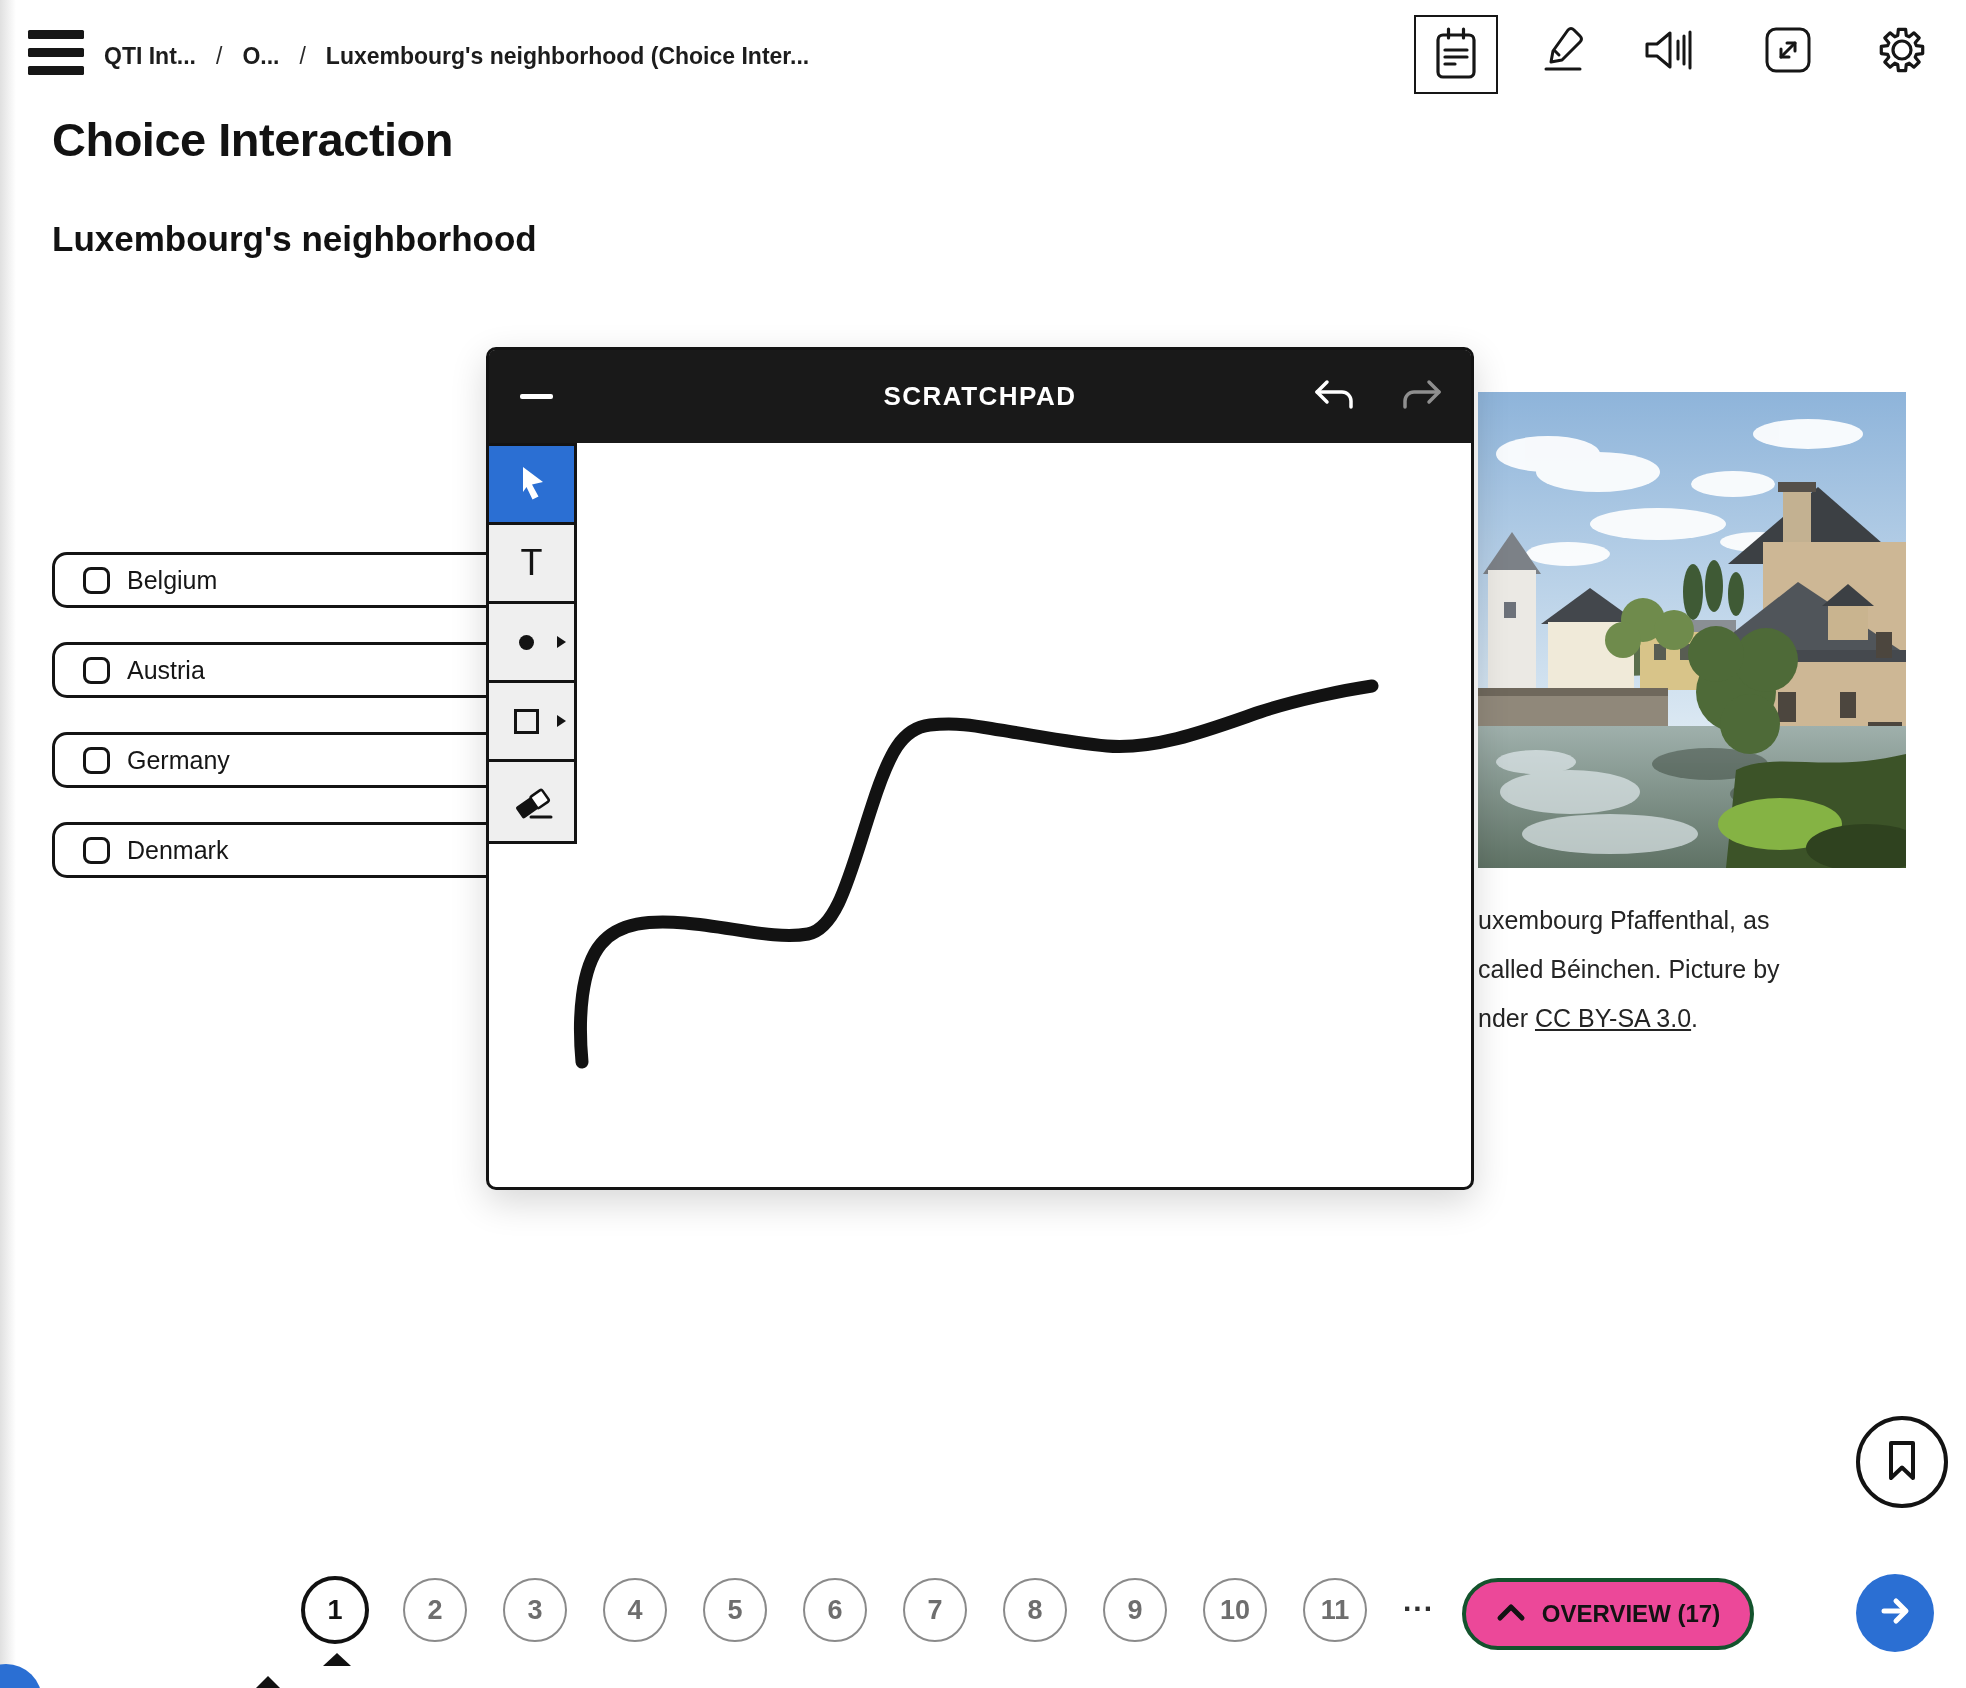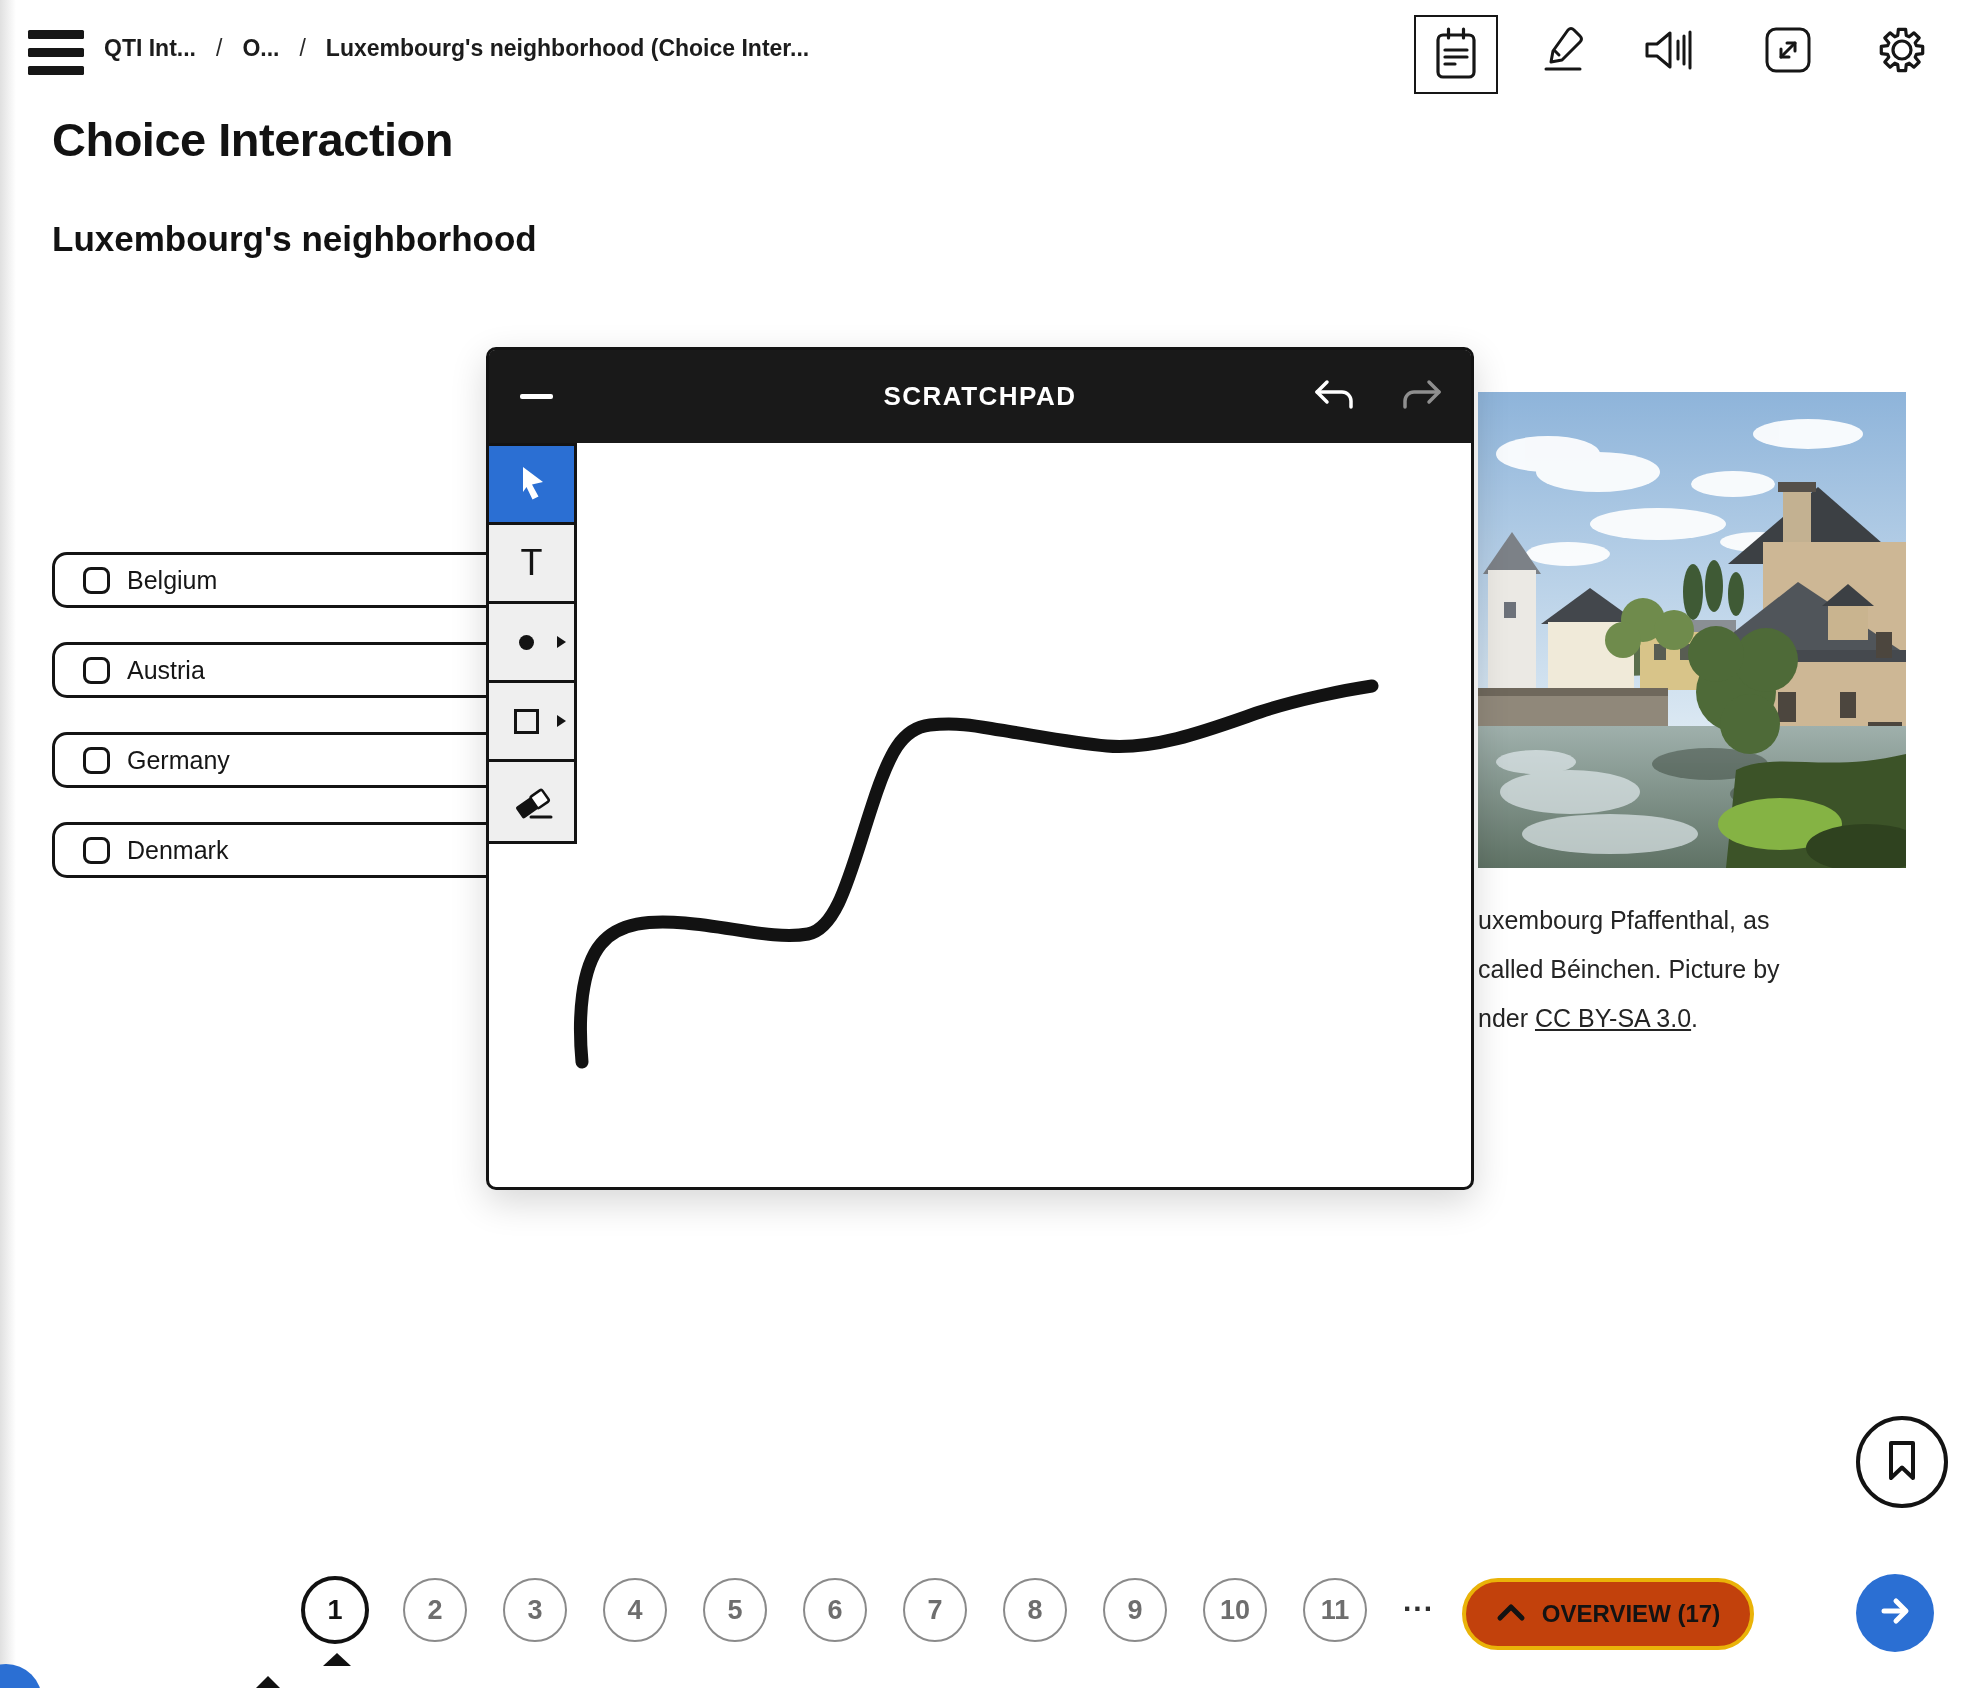--- a/index.html
+++ b/index.html
@@ -4,21 +4,21 @@
 <style>
   * { margin:0; padding:0; box-sizing:border-box; }
   body { background:#fff; font-family:"Liberation Sans", sans-serif; }
   #app { position:relative; width:1966px; height:1688px; background:#fff; color:#1f1f1f; overflow:hidden; }
   .left-fade { position:absolute; left:0; top:0; width:16px; height:100%;
     background:linear-gradient(90deg,#e0e0e0,rgba(255,255,255,0)); }
 
   
   .hamburger { position:absolute; left:28px; top:30px; width:56px; cursor:pointer; }
   .hamburger .bar { height:9px; background:#161616; border-radius:1.5px; margin-bottom:9px; }
-  .breadcrumb { position:absolute; left:104px; top:35px; display:flex; gap:20px; align-items:center;
+  .breadcrumb { position:absolute; left:104px; top:43px; display:flex; gap:20px; align-items:center;
     font-size:23px; font-weight:600; color:#1c1c1c; white-space:nowrap; }
   .breadcrumb .sep { font-weight:400; color:#2a2a2a; }
   .ti { position:absolute; display:flex; align-items:center; justify-content:center; }
   .icon-frame { position:absolute; left:1414px; top:15px; width:84px; height:79px;
     border:2.5px solid #161616; display:flex; align-items:center; justify-content:center; background:#fff; }
 
   
   .h1 { position:absolute; left:52px; top:112px; font-size:47px; font-weight:800; color:#121212; letter-spacing:-0.5px; }
   .h2 { position:absolute; left:52px; top:219px; font-size:35px; font-weight:800; color:#121212; }
   .qtext { position:absolute; left:52px; top:330px; font-size:24.5px; line-height:31.5px; color:#222; white-space:nowrap; }
@@ -66,22 +66,22 @@
   
   .pagination { position:absolute; left:303px; top:1578px; display:flex; align-items:center; gap:36px; }
   .pcircle { width:64px; height:64px; border-radius:50%; border:2.5px solid #8a8a8a; color:#6e6e6e;
     font-size:27px; font-weight:700; display:flex; align-items:center; justify-content:center; background:#fff; cursor:pointer; }
   .pcircle.current { width:68px; height:68px; border:4.5px solid #111; color:#111; margin:-2px; }
   .p-ellipsis { font-size:30px; font-weight:800; color:#2e2e2e; letter-spacing:2px; transform:translateY(-9px); }
   .page-caret { position:absolute; left:323px; top:1653px; width:0; height:0;
     border-left:14px solid transparent; border-right:14px solid transparent; border-bottom:13px solid #111; }
   .edge-caret { position:absolute; left:250px; top:1676px; width:0; height:0;
     border-left:18px solid transparent; border-right:18px solid transparent; border-bottom:18px solid #111; }
-  .overview-btn { position:absolute; left:1462px; top:1578px; height:72px; width:292px; border:4px solid #eab308;
-    border-radius:38px; background:#c2410c; display:flex; align-items:center; justify-content:center; gap:16px;
+  .overview-btn { position:absolute; left:1462px; top:1578px; height:72px; width:292px; border:4px solid #14532d;
+    border-radius:38px; background:#ec4899; display:flex; align-items:center; justify-content:center; gap:16px;
     font-size:24px; font-weight:800; color:#131313; cursor:pointer; }
   .next-btn { position:absolute; left:1856px; top:1574px; width:78px; height:78px; border-radius:50%;
     background:#2b6fd3; display:flex; align-items:center; justify-content:center; cursor:pointer; }
   .corner-fab { position:absolute; left:-30px; top:1664px; width:72px; height:72px; border-radius:50%; background:#2b6fd3; }
 </style>
 </head>
 <body>
 
 <div id="app">
   <div class="left-fade"></div>

